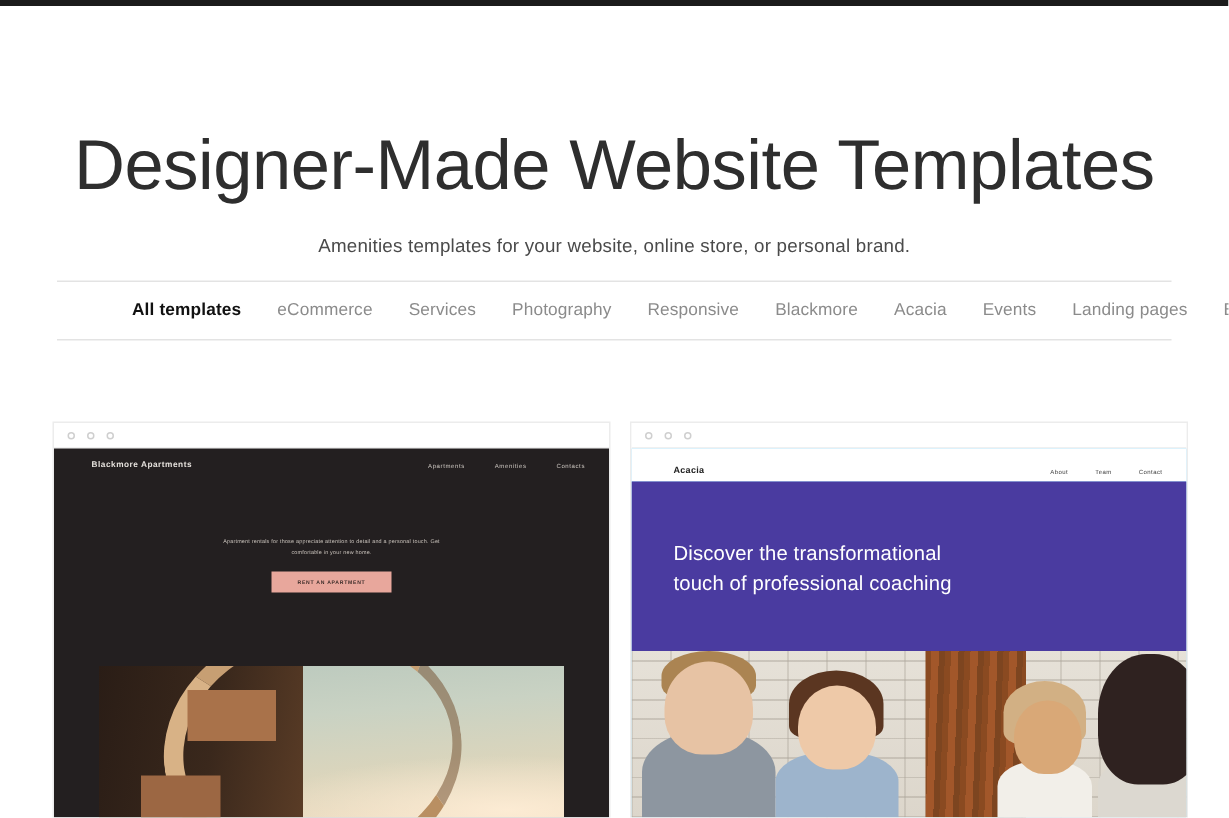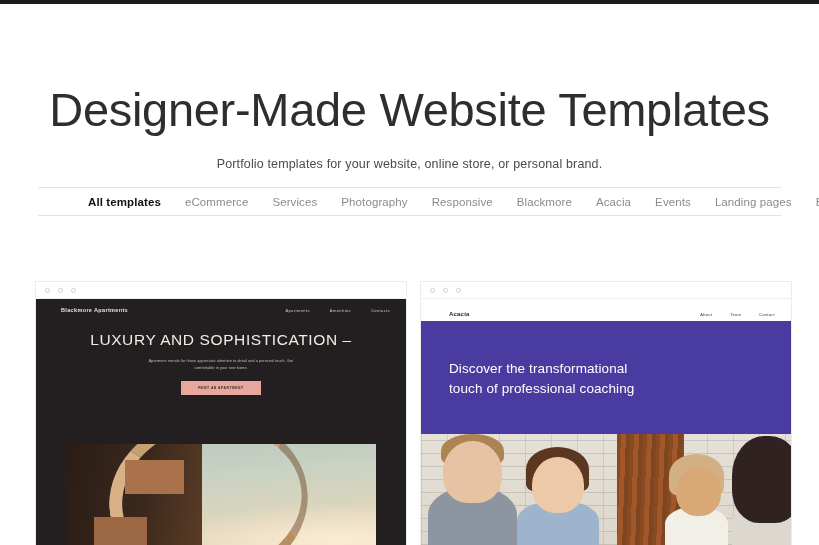--- a/index.html
+++ b/index.html
@@ -52,21 +52,21 @@
   }
 
   
   .tabs-wrap {
     position: absolute;
     top: 187px;
     left: 38px;
     width: 743px;
     border-top: 1px solid #e3e3e3;
     border-bottom: 1px solid #e3e3e3;
-    height: 29px;
+    height: 40px;
     box-sizing: border-box;
   }
   .tabs {
     display: flex;
     align-items: center;
     height: 100%;
     padding-left: 50px;
     box-sizing: border-box;
   }
   .tab {
@@ -309,21 +309,21 @@
   .p4-body { left: 84%; bottom: 0; width: 20%; height: 36%; background: #dcd8d0; border-radius: 45% 45% 0 0; }
   .p4-head { left: 84%; bottom: 20%; width: 19%; height: 78%; background: #2f2220; border-radius: 46% 46% 38% 38%; }
 </style>
 </head>
 <body>
 
 <div class="top-strip"></div>
 
 <div class="page-header">
   <h1 class="page-title">Designer-Made Website Templates</h1>
-  <p class="page-subtitle">Portfolio templates for your website, online store, or personal brand.</p>
+  <p class="page-subtitle">Amenities templates for your website, online store, or personal brand.</p>
 </div>
 
 <div class="tabs-wrap">
   <div class="tabs">
     <div class="tab active">All templates</div>
     <div class="tab">eCommerce</div>
     <div class="tab">Services</div>
     <div class="tab">Photography</div>
     <div class="tab">Responsive</div>
     <div class="tab">Blackmore</div>
@@ -346,21 +346,21 @@
       <div class="site-dark-nav">
         <div class="brand-dark">Blackmore Apartments</div>
         <div class="nav-dark">
           <span>Apartments</span>
           <span>Amenities</span>
           <span>Contacts</span>
         </div>
       </div>
       <div class="hero-dark">
         <h2>
-          <span>LUXURY AND SOPHISTICATION –</span><br>
+          <br>
         </h2>
         <p>Apartment rentals for those appreciate attention to detail and a personal touch. Get comfortable in your new home.</p>
         <div class="hero-btn">RENT AN APARTMENT</div>
       </div>
       <div class="arch-photo">
         <div class="arch-block b1"></div>
         <div class="arch-block b2"></div>
       </div>
     </div>
   </div>

